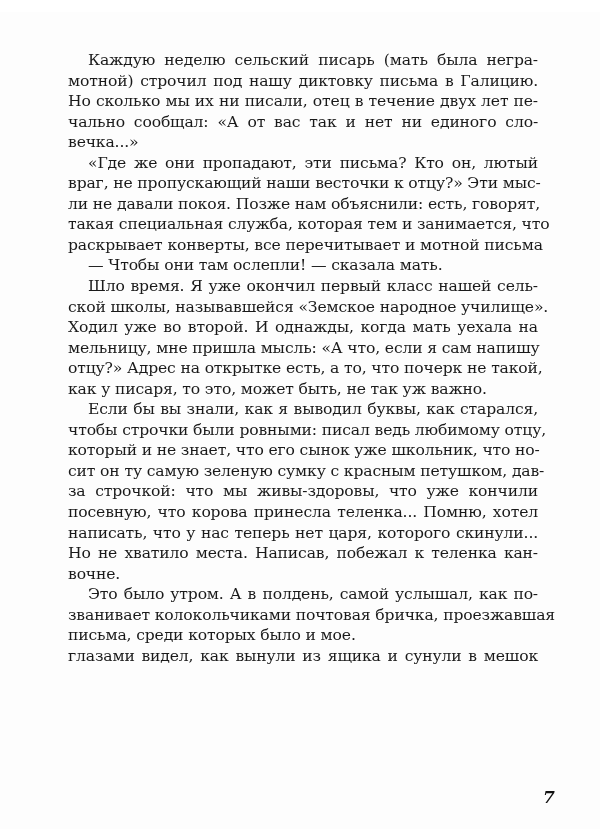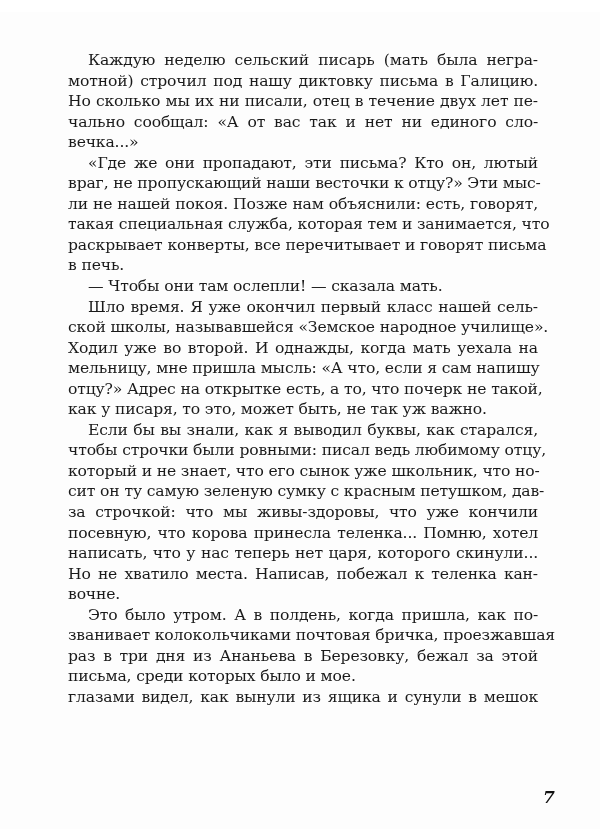--- a/index.html
+++ b/index.html
@@ -65,24 +65,23 @@
       <span class="line indent">Каждую неделю сельский писарь (мать была негра-</span>
       <span class="line">мотной) строчил под нашу диктовку письма в Галицию.</span>
       <span class="line">Но сколько мы их ни писали, отец в течение двух лет пе-</span>
       <span class="line">чально сообщал: «А от вас так и нет ни единого сло-</span>
       <span class="line last">вечка...»</span>
     </div>
 
     <div>
       <span class="line indent">«Где же они пропадают, эти письма? Кто он, лютый</span>
       <span class="line">враг, не пропускающий наши весточки к отцу?» Эти мыс-</span>
-      <span class="line">ли не нашей покоя. Позже нам объяснили: есть, говорят,</span>
+      <span class="line">ли не давали покоя. Позже нам объяснили: есть, говорят,</span>
       <span class="line">такая специальная служба, которая тем и занимается, что</span>
-      <span class="line">раскрывает конверты, все перечитывает и говорят письма</span>
-      <span class="line last">в печь.</span>
+      <span class="line">раскрывает конверты, все перечитывает и мотной письма</span>
     </div>
 
     <div>
       <span class="line indent last">— Чтобы они там ослепли! — сказала мать.</span>
     </div>
 
     <div>
       <span class="line indent">Шло время. Я уже окончил первый класс нашей сель-</span>
       <span class="line">ской школы, называвшейся «Земское народное училище».</span>
       <span class="line">Ходил уже во второй. И однажды, когда мать уехала на</span>
@@ -97,23 +96,22 @@
       <span class="line">который и не знает, что его сынок уже школьник, что но-</span>
       <span class="line">сит он ту самую зеленую сумку с красным петушком, дав-</span>
       <span class="line">за строчкой: что мы живы-здоровы, что уже кончили</span>
       <span class="line">посевную, что корова принесла теленка... Помню, хотел</span>
       <span class="line">написать, что у нас теперь нет царя, которого скинули...</span>
       <span class="line">Но не хватило места. Написав, побежал к теленка кан-</span>
       <span class="line last">вочне.</span>
     </div>
 
     <div>
-      <span class="line indent">Это было утром. А в полдень, когда пришла, как по-</span>
+      <span class="line indent">Это было утром. А в полдень, самой услышал, как по-</span>
       <span class="line">званивает колокольчиками почтовая бричка, проезжавшая</span>
-      <span class="line">раз в три дня из Ананьева в Березовку, бежал за этой</span>
       <span class="line last">письма, среди которых было и мое.</span>
       <span class="line">глазами видел, как вынули из ящика и сунули в мешок</span>
     </div>
 
   </div>
 
   <div class="page-number">7</div>
 </div>
 
 </body></html>

